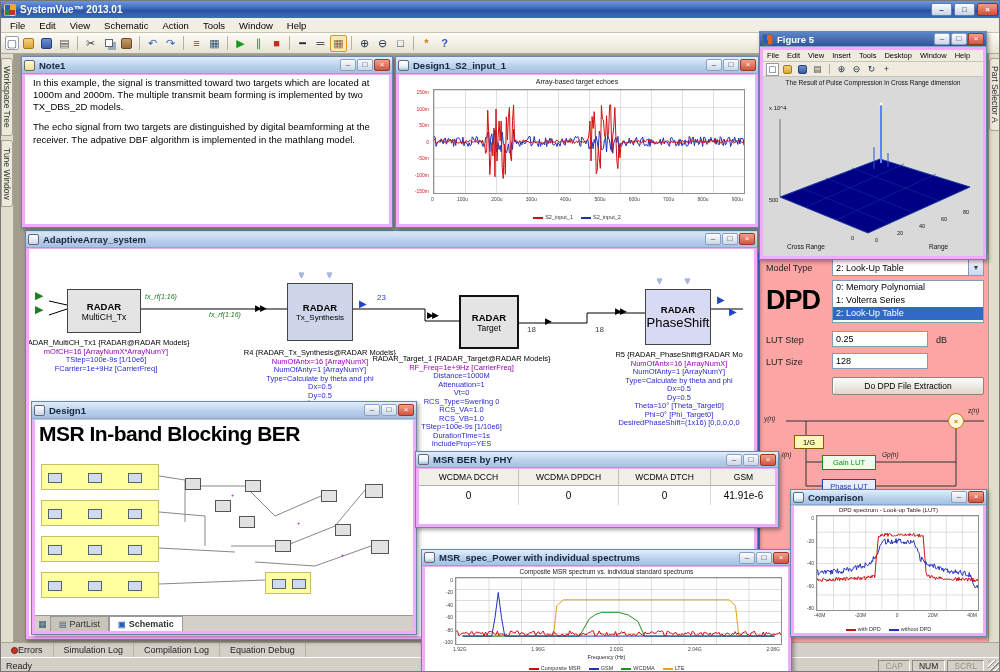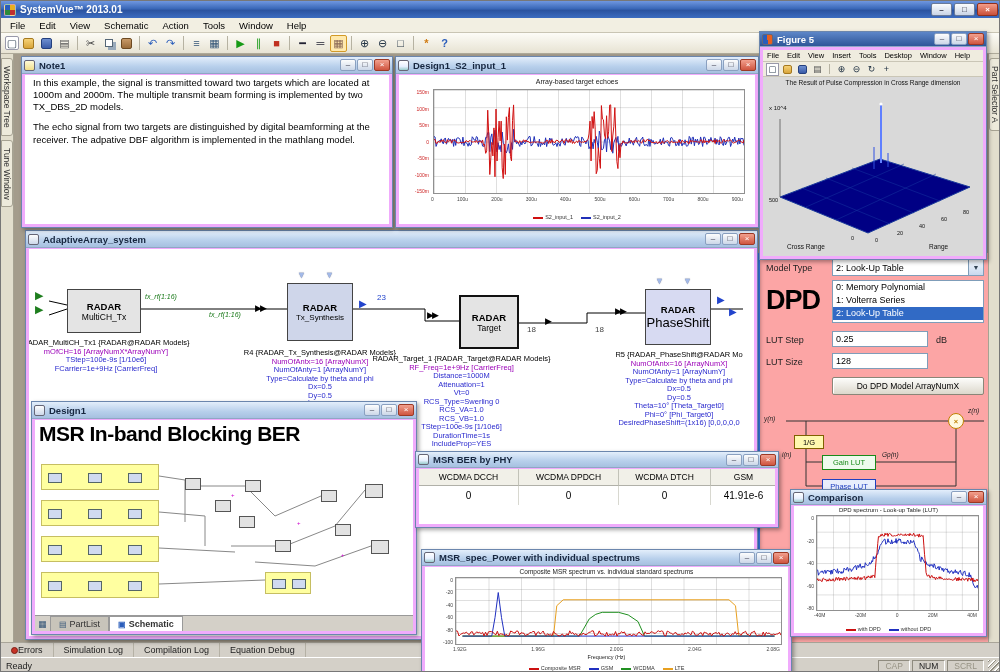--- a/index.html
+++ b/index.html
@@ -561,21 +561,21 @@
       <div class="litem sel">2: Look-Up Table</div>
     </div>
 
     <span class="flabel" style="left:6px;top:82px;">LUT Step</span>
     <input class="field" style="left: 72px; top: 78px; width: 96px;" readonly="" value="0.25">
     <span class="flabel" style="left:176px;top:82px;">dB</span>
 
     <span class="flabel" style="left:6px;top:104px;">LUT Size</span>
     <input class="field" style="left: 72px; top: 100px; width: 96px;" readonly="" value="128">
 
-    <div class="pbtn" style="left:72px;top:124px;width:152px;">Do DPD Model ArrayNumX</div>
+    <div class="pbtn" style="left:72px;top:124px;width:152px;">Do DPD File Extraction</div>
 
     <div style="position:absolute;left:2px;top:150px;width:226px;height:115px;">
       <svg width="226" height="115" style="position:absolute;left:0;top:0;">
         <polyline points="24,18 186,18" fill="none" stroke="#333" stroke-width="1"></polyline>
         <polyline points="202,18 222,18" fill="none" stroke="#333" stroke-width="1"></polyline>
         <polyline points="44,18 44,32" fill="none" stroke="#333" stroke-width="1"></polyline>
         <polyline points="44,46 44,59 60,59" fill="none" stroke="#333" stroke-width="1"></polyline>
         <polyline points="44,59 44,83 60,83" fill="none" stroke="#333" stroke-width="1"></polyline>
         <polyline points="114,59 194,59 194,26" fill="none" stroke="#333" stroke-width="1"></polyline>
         <polyline points="114,83 194,83 194,59" fill="none" stroke="#333" stroke-width="1"></polyline>

